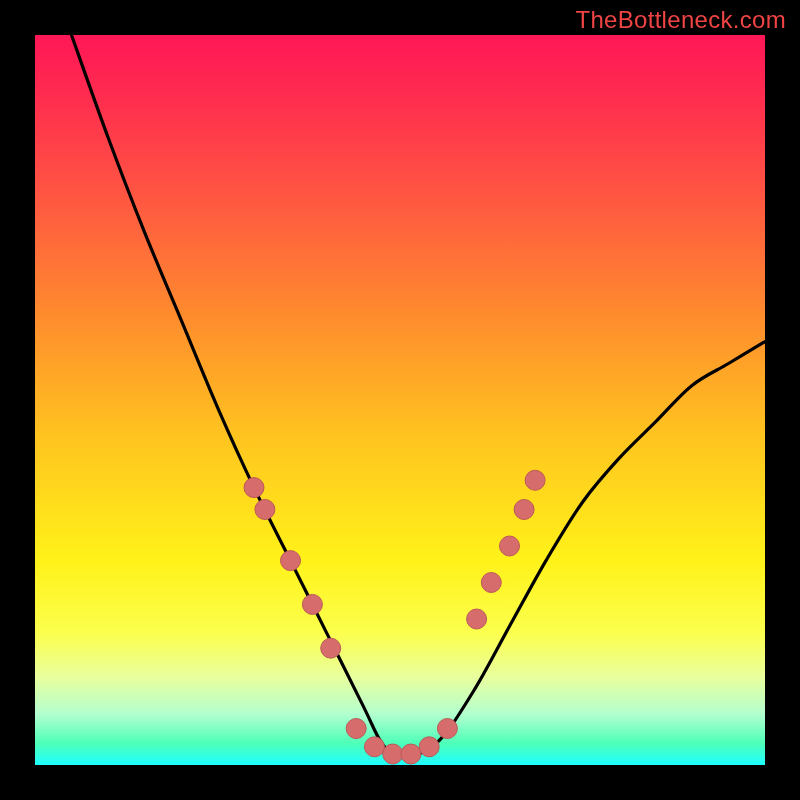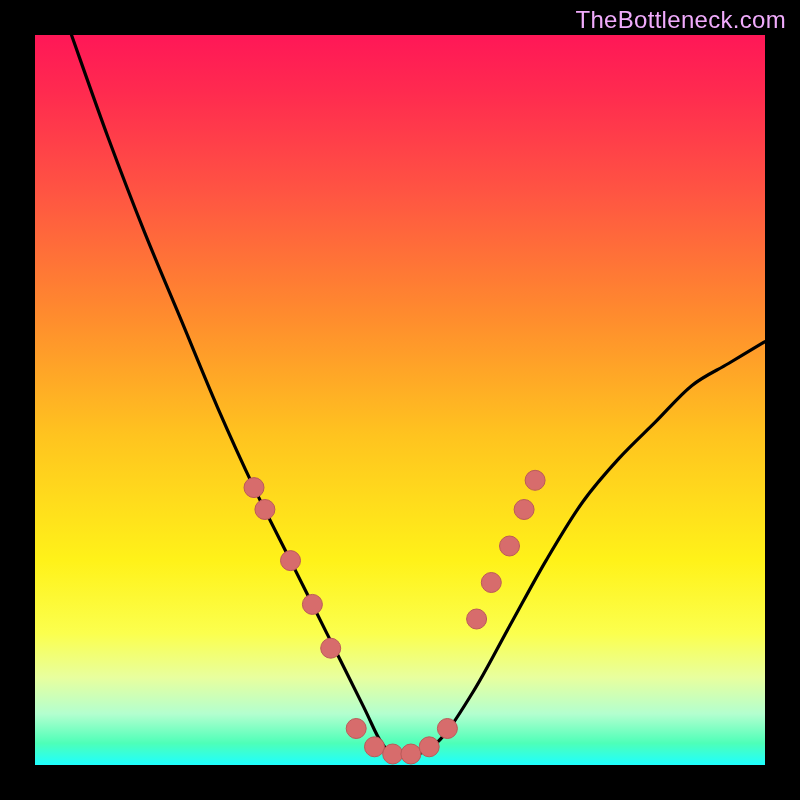--- a/index.html
+++ b/index.html
@@ -38,21 +38,21 @@
       #4effb8 97%,
       #1effff 100%
     );
   }
   .watermark {
     position: absolute;
     top: 6px;
     right: 14px;
     font-size: 24px;
     font-weight: 500;
-    color: #f0abfc;
+    color: #ef4444;
     letter-spacing: 0.3px;
   }
   svg.curve {
     position: absolute;
     top: 0;
     left: 0;
     width: 730px;
     height: 730px;
     overflow: visible;
   }

